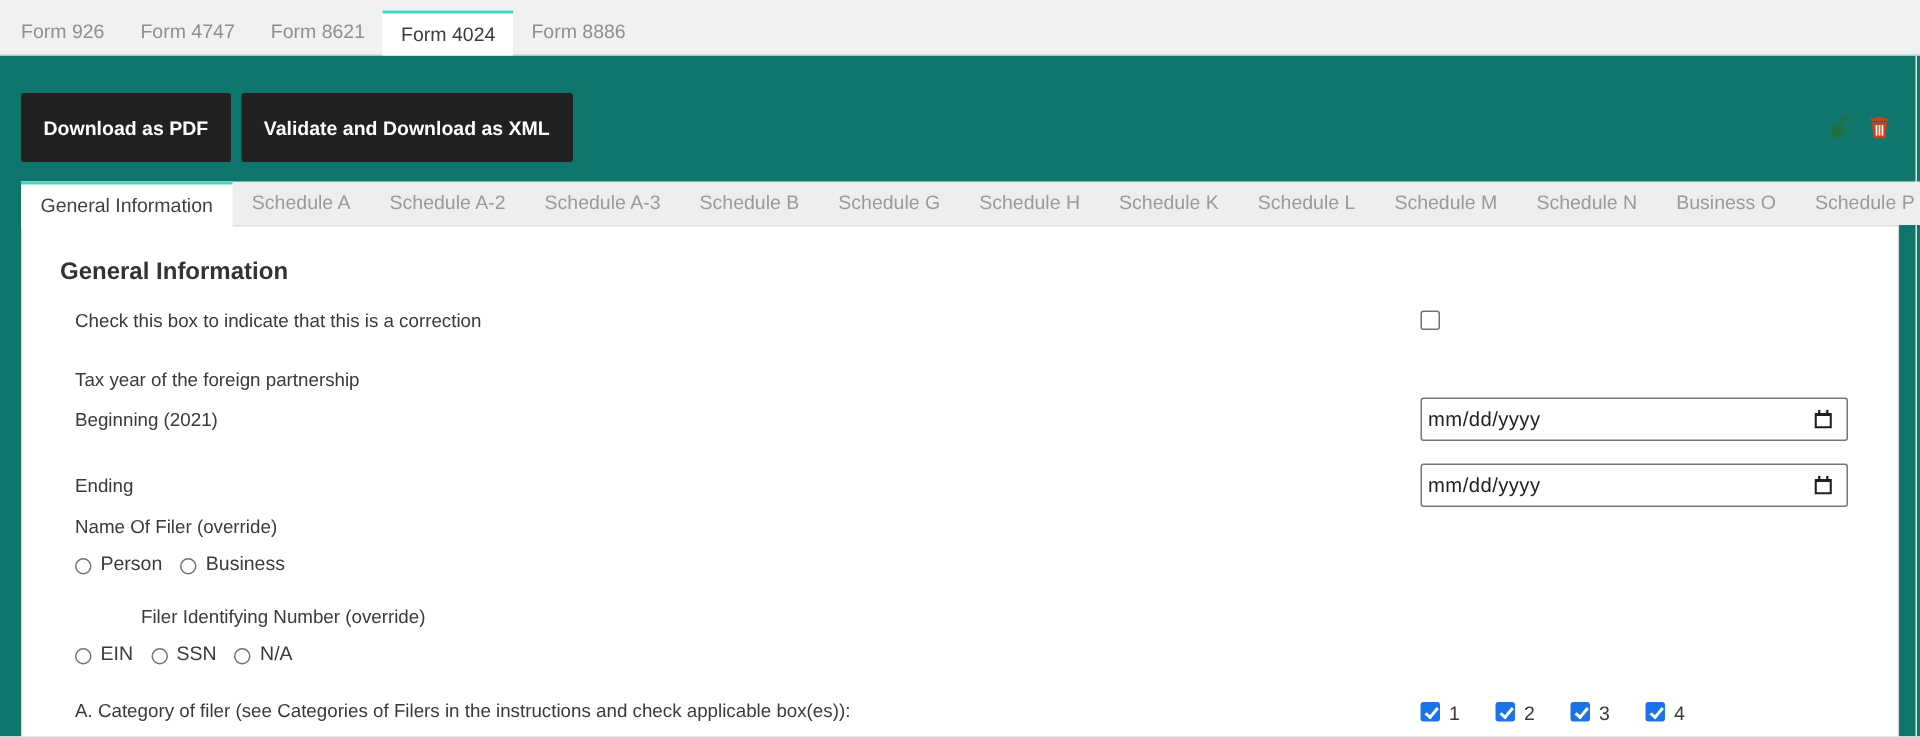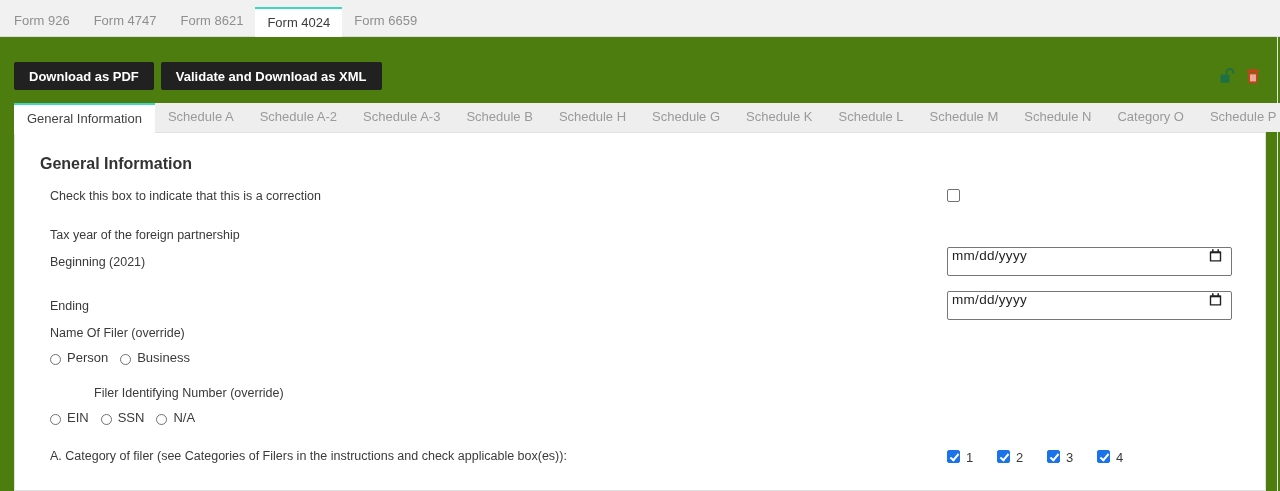--- a/index.html
+++ b/index.html
@@ -1,35 +1,35 @@
 <!DOCTYPE html>
 <html style="--accent-teal: #3ed6c0; --button-bg: #212121; --checkbox-checked: #1a73e8; --unlock-green: #1e7145; --trash-red: #cf3f1b;"><head>
 <meta charset="utf-8">
 <style>
   * { box-sizing: border-box; margin: 0; padding: 0; }
   html, body { width: 1280px; height: 491px; overflow: hidden; background: #fff;
     font-family: "Liberation Sans", "DejaVu Sans", sans-serif; }
-  .page { position: relative; width: 1280px; height: 491px; background: #4d7c0f; }
+  .page { position: relative; width: 1280px; height: 491px; background: #0f766e; }
   .page-right-edge { position: absolute; top: 37px; bottom: 0; left: 1277px; width: 1px;
     background: #e4e4e4; }
 
   
   .form-tabbar { height: 37px; background: #f1f1f1; border-bottom: 1px solid #dcdcdc;
     display: flex; align-items: flex-end; padding-left: 2px; }
   .form-tab { height: 29px; line-height: 27px; padding: 0 12px; font-size: 13px;
     color: #8f8f8f; cursor: pointer; white-space: nowrap; }
   .form-tab.active { background: #fff; border-top: 2px solid var(--accent-teal, #3ed6c0);
     color: #3c3c3c; height: 30px; margin-bottom: -1px; position: relative; z-index: 2; }
 
   
   .toolbar { display: flex; align-items: center; justify-content: space-between;
     padding: 25px 18px 0 14px; margin-bottom: 13px; }
   .toolbar-left { display: flex; gap: 7px; }
   .btn-dark { background: var(--button-bg, #212121); color: #fff; border: none;
-    height: 28px; padding: 0 15px; font-size: 13px; font-weight: 700; border-radius: 2px;
+    height: 46px; padding: 0 15px; font-size: 13px; font-weight: 700; border-radius: 2px;
     font-family: inherit; cursor: pointer; white-space: nowrap; }
   .toolbar-right { display: flex; align-items: center; gap: 7px; }
   .icon-btn { background: none; border: none; padding: 0; cursor: pointer; line-height: 0; }
 
   
   .sched-tabbar { display: inline-flex; align-items: flex-start; margin-left: 14px;
     background: #eeeeee; height: 29px; position: relative; z-index: 2; }
   .sched-tab { height: 29px; line-height: 27px; padding: 0 13px; font-size: 13px;
     color: #9a9a9a; cursor: pointer; white-space: nowrap; }
   .sched-tab.active { background: #fff; border-top: 2px solid var(--accent-teal, #3ed6c0);
@@ -64,42 +64,42 @@
 
   
   .radio-group { display: flex; align-items: flex-start; gap: 12px; }
   .radio-opt { display: inline-flex; align-items: flex-end; gap: 6px; cursor: pointer; }
   .radio { display: inline-block; width: 11px; height: 11px; border: 1px solid #717171;
     border-radius: 50%; background: #fff; margin-top: 1px; flex: none; }
   .radio-opt-label { font-size: 13px; color: #3a3a3a; line-height: 15px; }
 
   
   .date-input { width: 285px; height: 29px; border: 1px solid #767676; border-radius: 2px;
-    background: #fff; display: flex; align-items: flex-start; justify-content: space-between;
+    background: #fff; display: flex; align-items: center; justify-content: space-between;
     padding: 0 8px 0 4px; cursor: text; }
   .date-placeholder { font-size: 13.5px; color: #1f1f1f; letter-spacing: 0.3px; }
 
   
   .cat-group { display: flex; }
   .cat-item { display: flex; align-items: center; width: 50px; gap: 6px; }
   .cat-item .num { font-size: 13px; color: #3a3a3a; margin-top: 3px; }
 </style>
 </head>
 <body>
 
 <div class="page">
   <div class="page-right-edge"></div>
 
   
   <div class="form-tabbar">
     <div class="form-tab">Form 926</div>
     <div class="form-tab">Form 4747</div>
     <div class="form-tab">Form 8621</div>
     <div class="form-tab active">Form 4024</div>
-    <div class="form-tab">Form 6659</div>
+    <div class="form-tab">Form 8886</div>
   </div>
 
   
   <div class="toolbar">
     <div class="toolbar-left">
       <button class="btn-dark">Download as PDF</button>
       <button class="btn-dark">Validate and Download as XML</button>
     </div>
     <div class="toolbar-right">
       <button class="icon-btn" title="">
@@ -120,27 +120,27 @@
     </div>
   </div>
 
   
   <div class="sched-tabbar">
     <div class="sched-tab active">General Information</div>
     <div class="sched-tab">Schedule A</div>
     <div class="sched-tab">Schedule A-2</div>
     <div class="sched-tab">Schedule A-3</div>
     <div class="sched-tab">Schedule B</div>
+    <div class="sched-tab">Schedule G</div>
     <div class="sched-tab">Schedule H</div>
-    <div class="sched-tab">Schedule G</div>
     <div class="sched-tab">Schedule K</div>
     <div class="sched-tab">Schedule L</div>
     <div class="sched-tab">Schedule M</div>
     <div class="sched-tab">Schedule N</div>
-    <div class="sched-tab">Category O</div>
+    <div class="sched-tab">Business O</div>
     <div class="sched-tab">Schedule P</div>
   </div>
 
   
   <div class="panel">
     <div class="section-title">General Information</div>
 
     <div class="form-row r-correction">
       <div class="row-label">Check this box to indicate that this is a correction</div>
       <div class="row-control">

